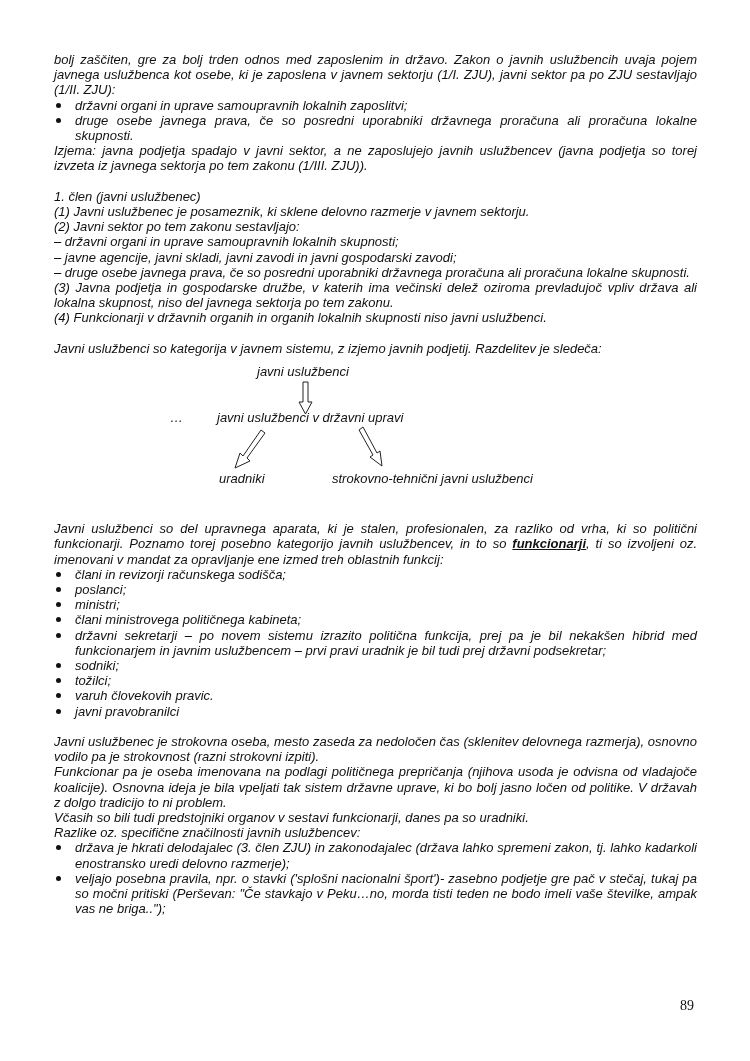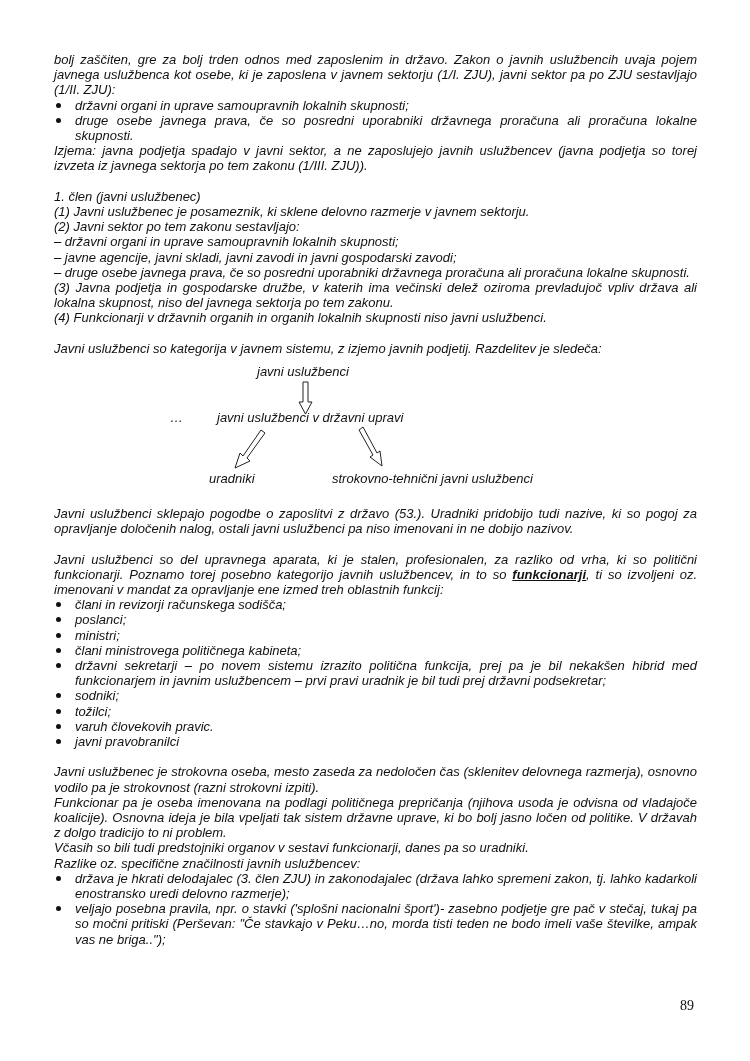--- a/index.html
+++ b/index.html
@@ -27,21 +27,21 @@
   }
 </style>
 </head>
 <body>
 
 <div class="page">
 
   <section>
     <p>bolj zaščiten, gre za bolj trden odnos med zaposlenim in državo. Zakon o javnih uslužbencih uvaja pojem javnega uslužbenca kot osebe, ki je zaposlena v javnem sektorju (1/I. ZJU), javni sektor pa po ZJU sestavljajo (1/II. ZJU):</p>
     <ul class="bul">
-      <li>državni organi in uprave samoupravnih lokalnih skupnosti;</li>
+      <li>državni organi in uprave samoupravnih lokalnih zaposlitvi;</li>
       <li>druge osebe javnega prava, če so posredni uporabniki državnega proračuna ali proračuna lokalne skupnosti.</li>
     </ul>
     <p>Izjema: javna podjetja spadajo v javni sektor, a ne zaposlujejo javnih uslužbencev (javna podjetja so torej izvzeta iz javnega sektorja po tem zakonu (1/III. ZJU)).</p>
   </section>
 
   <div class="gap"></div>
 
   <section>
     <p>1. člen (javni uslužbenec)</p>
     <p>(1) Javni uslužbenec je posameznik, ki sklene delovno razmerje v javnem sektorju.</p>
@@ -68,26 +68,25 @@
           <polygon points="207,66 211,69 193,94 196,97 181,104 186,89 189,92"></polygon>
         </g>
 
         <g fill="#fff" stroke="#222" stroke-width="1">
           <polygon points="305,66 309,63 323,89 326,87 328,102 316,93 319,91"></polygon>
         </g>
       </svg>
       <span class="lbl" style="left:203px; top:0px;">javni uslužbenci</span>
       <span class="lbl" style="left:116px; top:46px;">…</span>
       <span class="lbl" style="left:163px; top:46px;text-align:center;">javni uslužbenci v državni upravi</span>
-      <span class="lbl" style="left:155px; top:107px;">uradniki</span>
+      <span class="lbl" style="left:165px; top:107px;">uradniki</span>
       <span class="lbl" style="left:278px; top:107px;">strokovno-tehnični javni uslužbenci</span>
     </div>
   </section>
 
-  <p>Javni uslužbenci sklepajo pogodbe o zaposlitvi z državo (53.). Uradniki pridobijo tudi nazive, ki so pogoj za opravljanje določenih nalog, ostali javni uslužbenci pa niso imenovani in ne dobijo nazivov.</p>
 
   <div class="gap"></div>
 
   <section>
     <p><span>Javni uslužbenci so del upravnega aparata, ki je stalen, profesionalen, za razliko od vrha, ki so politični funkcionarji. Poznamo torej posebno kategorijo javnih uslužbencev, in to so </span><span class="strong-u">funkcionarji</span><span>, ti so izvoljeni oz. imenovani v mandat za opravljanje ene izmed treh oblastnih funkcij:</span></p>
     <ul class="bul">
       <li>člani in revizorji računskega sodišča;</li>
       <li>poslanci;</li>
       <li>ministri;</li>
       <li>člani ministrovega političnega kabineta;</li>

